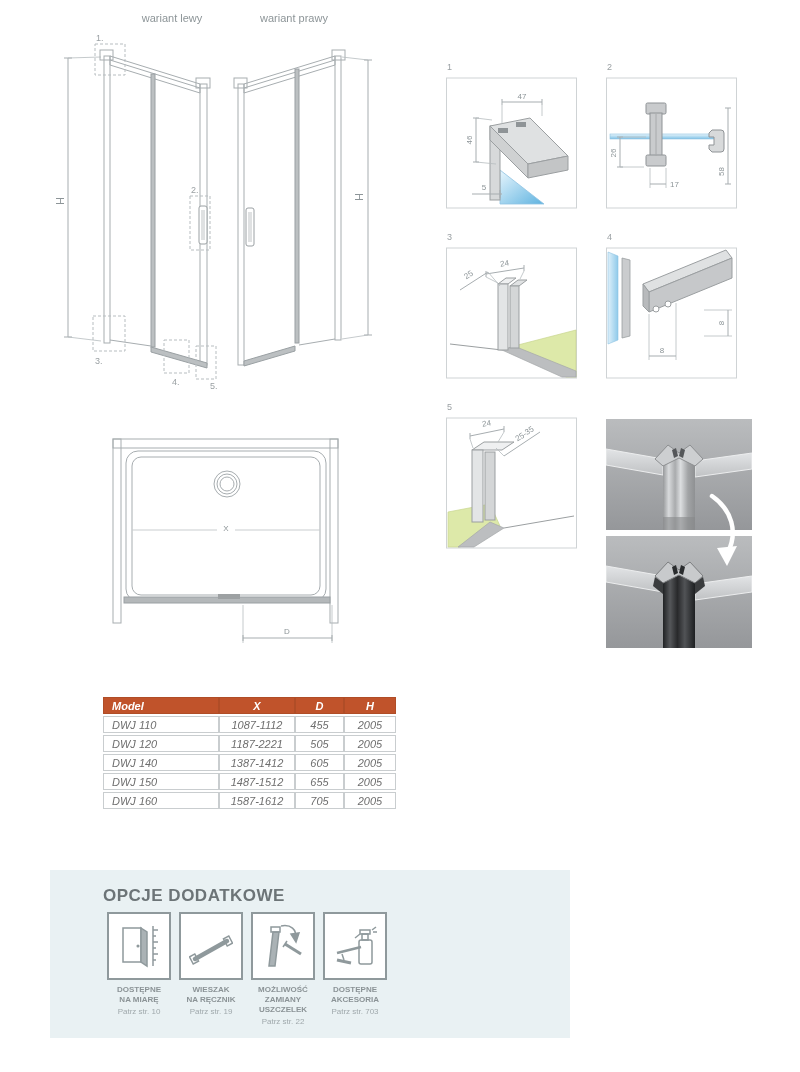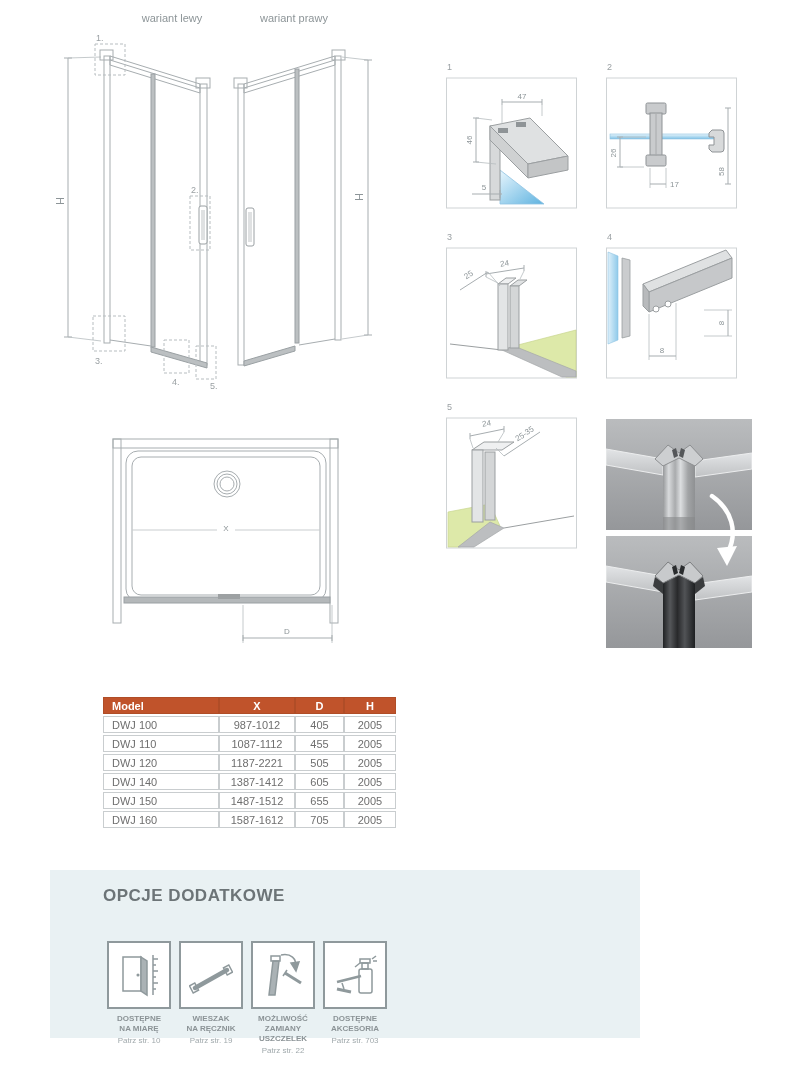--- a/index.html
+++ b/index.html
@@ -10,33 +10,33 @@
   .vlabel{font-size:11px;fill:#8d9598;}
   .dim{font-size:8px;fill:#8d9598;}
   .num{font-size:9px;fill:#9aa0a3;}
   .callout-num{font-size:9px;fill:#9aa0a3;}
   .dline{stroke:#a7adb0;stroke-width:1;fill:none;}
   .dashbox{stroke:#b7bdc0;stroke-width:1;fill:none;stroke-dasharray:3,2;}
   .detailbox{fill:#fff;stroke:#cfd3d5;stroke-width:1;}
   .pline{stroke:#9b9fa1;stroke-width:1;}
   .ext{stroke:#b6bcbf;stroke-width:0.8;}
 
-  table.spec{border-collapse:separate;border-spacing:0 2px;font-size:11px;color:#6e6e6e;}
+  table.spec{border-collapse:separate;border-spacing:0 2px;font-size:11px;color:#6e6e6e;font-style:italic;}
   table.spec th{background:#c0532b;color:#fff;font-weight:bold;border:1px solid #b04d27;
                 padding:1px 6px;height:13px;font-size:11px;}
   table.spec td{background:#fff;border:1px solid #c9cdcf;padding:1px 6px;height:13px;}
   .col-model{width:100px;text-align:left;padding-left:8px!important;}
   .col-x{width:62px;text-align:center;}
   .col-d{width:35px;text-align:center;}
   .col-h{width:38px;text-align:center;}
 
-  .options{position:absolute;left:50px;top:870px;width:590px;height:168px;background:#e9f1f3;}
+  .options{position:absolute;left:50px;top:870px;width:520px;height:168px;background:#e9f1f3;}
   .options-title{position:absolute;left:53px;top:16px;font-size:17px;font-weight:bold;
                  color:#6c7477;letter-spacing:0.5px;}
-  .opt-row{position:absolute;left:53px;top:42px;display:flex;margin-top:29px;}
+  .opt-row{position:absolute;left:53px;top:42px;display:flex;}
   .opt-item{width:72px;display:flex;flex-direction:column;align-items:center;}
   .opt-box{width:60px;height:64px;border:2px solid #8f999c;background:#fff;
            display:flex;align-items:center;justify-content:center;margin-bottom:5px;}
   .opt-name{font-size:8px;font-weight:bold;color:#8b9396;text-align:center;line-height:1.25;}
   .opt-ref{font-size:8px;color:#a0a9ac;margin-top:2px;text-align:center;}
 </style>
 </head>
 <body>
 
 <svg width="0" height="0" style="position:absolute" aria-hidden="true">
@@ -312,26 +312,20 @@
   <thead>
     <tr>
       <th class="col-model">Model</th>
       <th class="col-x">X</th>
       <th class="col-d">D</th>
       <th class="col-h">H</th>
     </tr>
   </thead>
   <tbody>
     <tr>
-      <td class="col-model">DWJ 100</td>
-      <td class="col-x">987-1012</td>
-      <td class="col-d">405</td>
-      <td class="col-h">2005</td>
-    </tr>
-    <tr>
       <td class="col-model">DWJ 110</td>
       <td class="col-x">1087-1112</td>
       <td class="col-d">455</td>
       <td class="col-h">2005</td>
     </tr>
     <tr>
       <td class="col-model">DWJ 120</td>
       <td class="col-x">1187-2221</td>
       <td class="col-d">505</td>
       <td class="col-h">2005</td>

